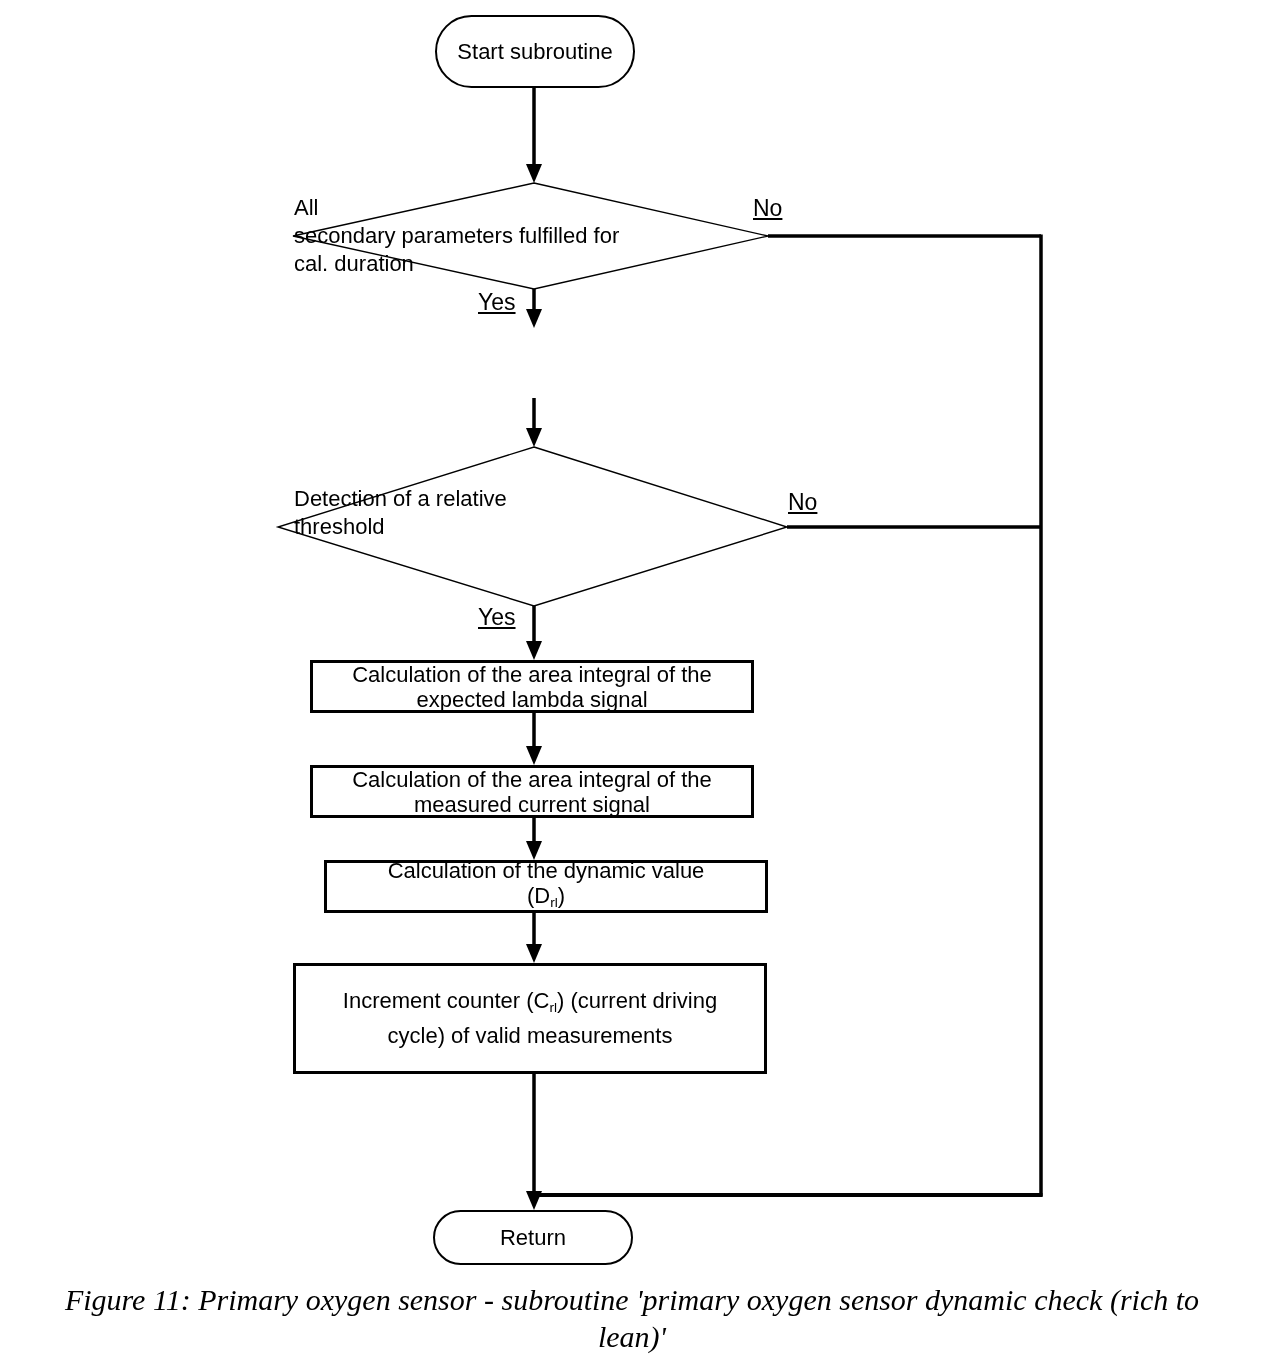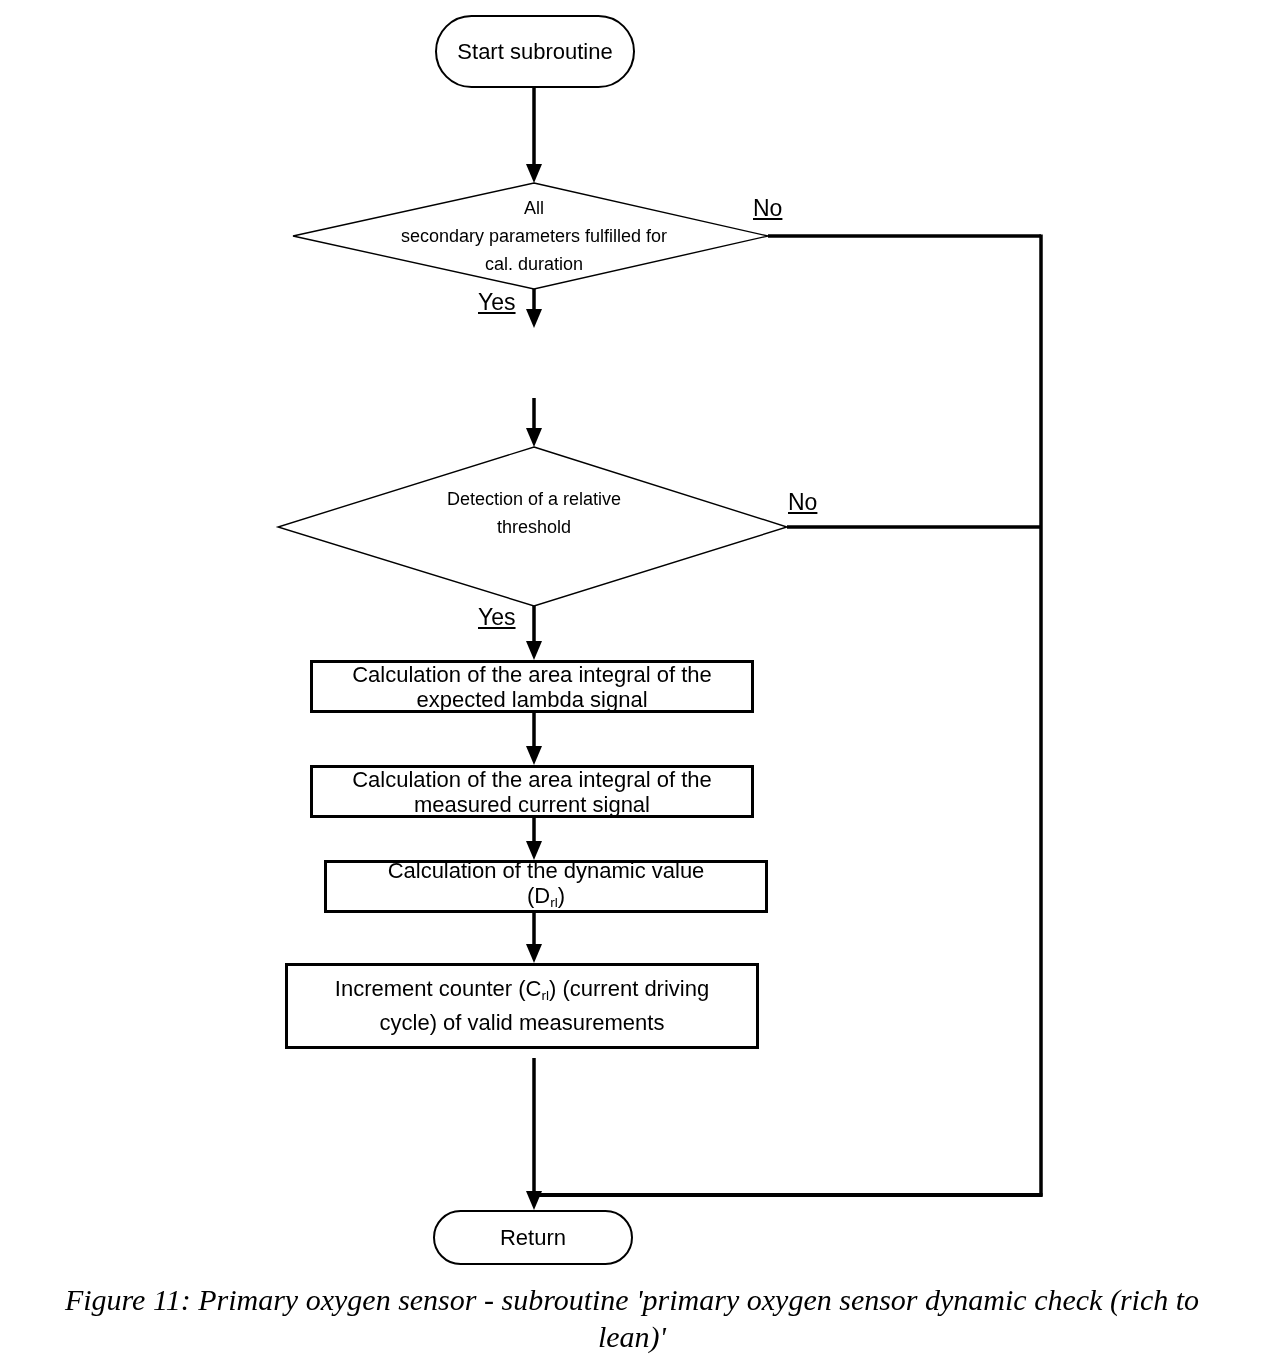--- a/index.html
+++ b/index.html
@@ -25,22 +25,21 @@
     text-align: center;
     font-size: 22px;
     line-height: 28px;
   }
   .oval {
     border-width: 2.5px;
     border-radius: 999px;
   }
   .dlabel {
     position: absolute;
-    text-align: center;
-    font-size: 18px;
+    font-size: 22px;
     line-height: 28px;
   }
   .line { white-space: nowrap; }
   .branch {
     position: absolute;
     font-size: 23px;
     line-height: 24px;
     text-decoration: underline;
   }
   .sub {
@@ -128,21 +127,21 @@
     <div class="line">measured current signal</div>
   </div>
 
   <div class="node" style="left:310px; top:860px; width:444px; height:53px; line-height:25px;margin-left:14px;">
     <div class="line">Calculation of the dynamic value</div>
     <div class="line">
       <span>(D</span><span class="sub">rl</span><span>)</span>
     </div>
   </div>
 
-  <div class="node" style="left:285px; top:963px; width:474px; height:86px;">
+  <div class="node" style="left:293px; top:963px; width:474px; height:111px;">
     <div class="line">
       <span>Increment counter (C</span><span class="sub">rl</span><span>) (current driving</span>
     </div>
     <div class="line">cycle) of valid measurements</div>
   </div>
 
   <div class="node oval" style="left:433px; top:1210px; width:200px; height:55px;">
     <span>Return</span>
   </div>
 

